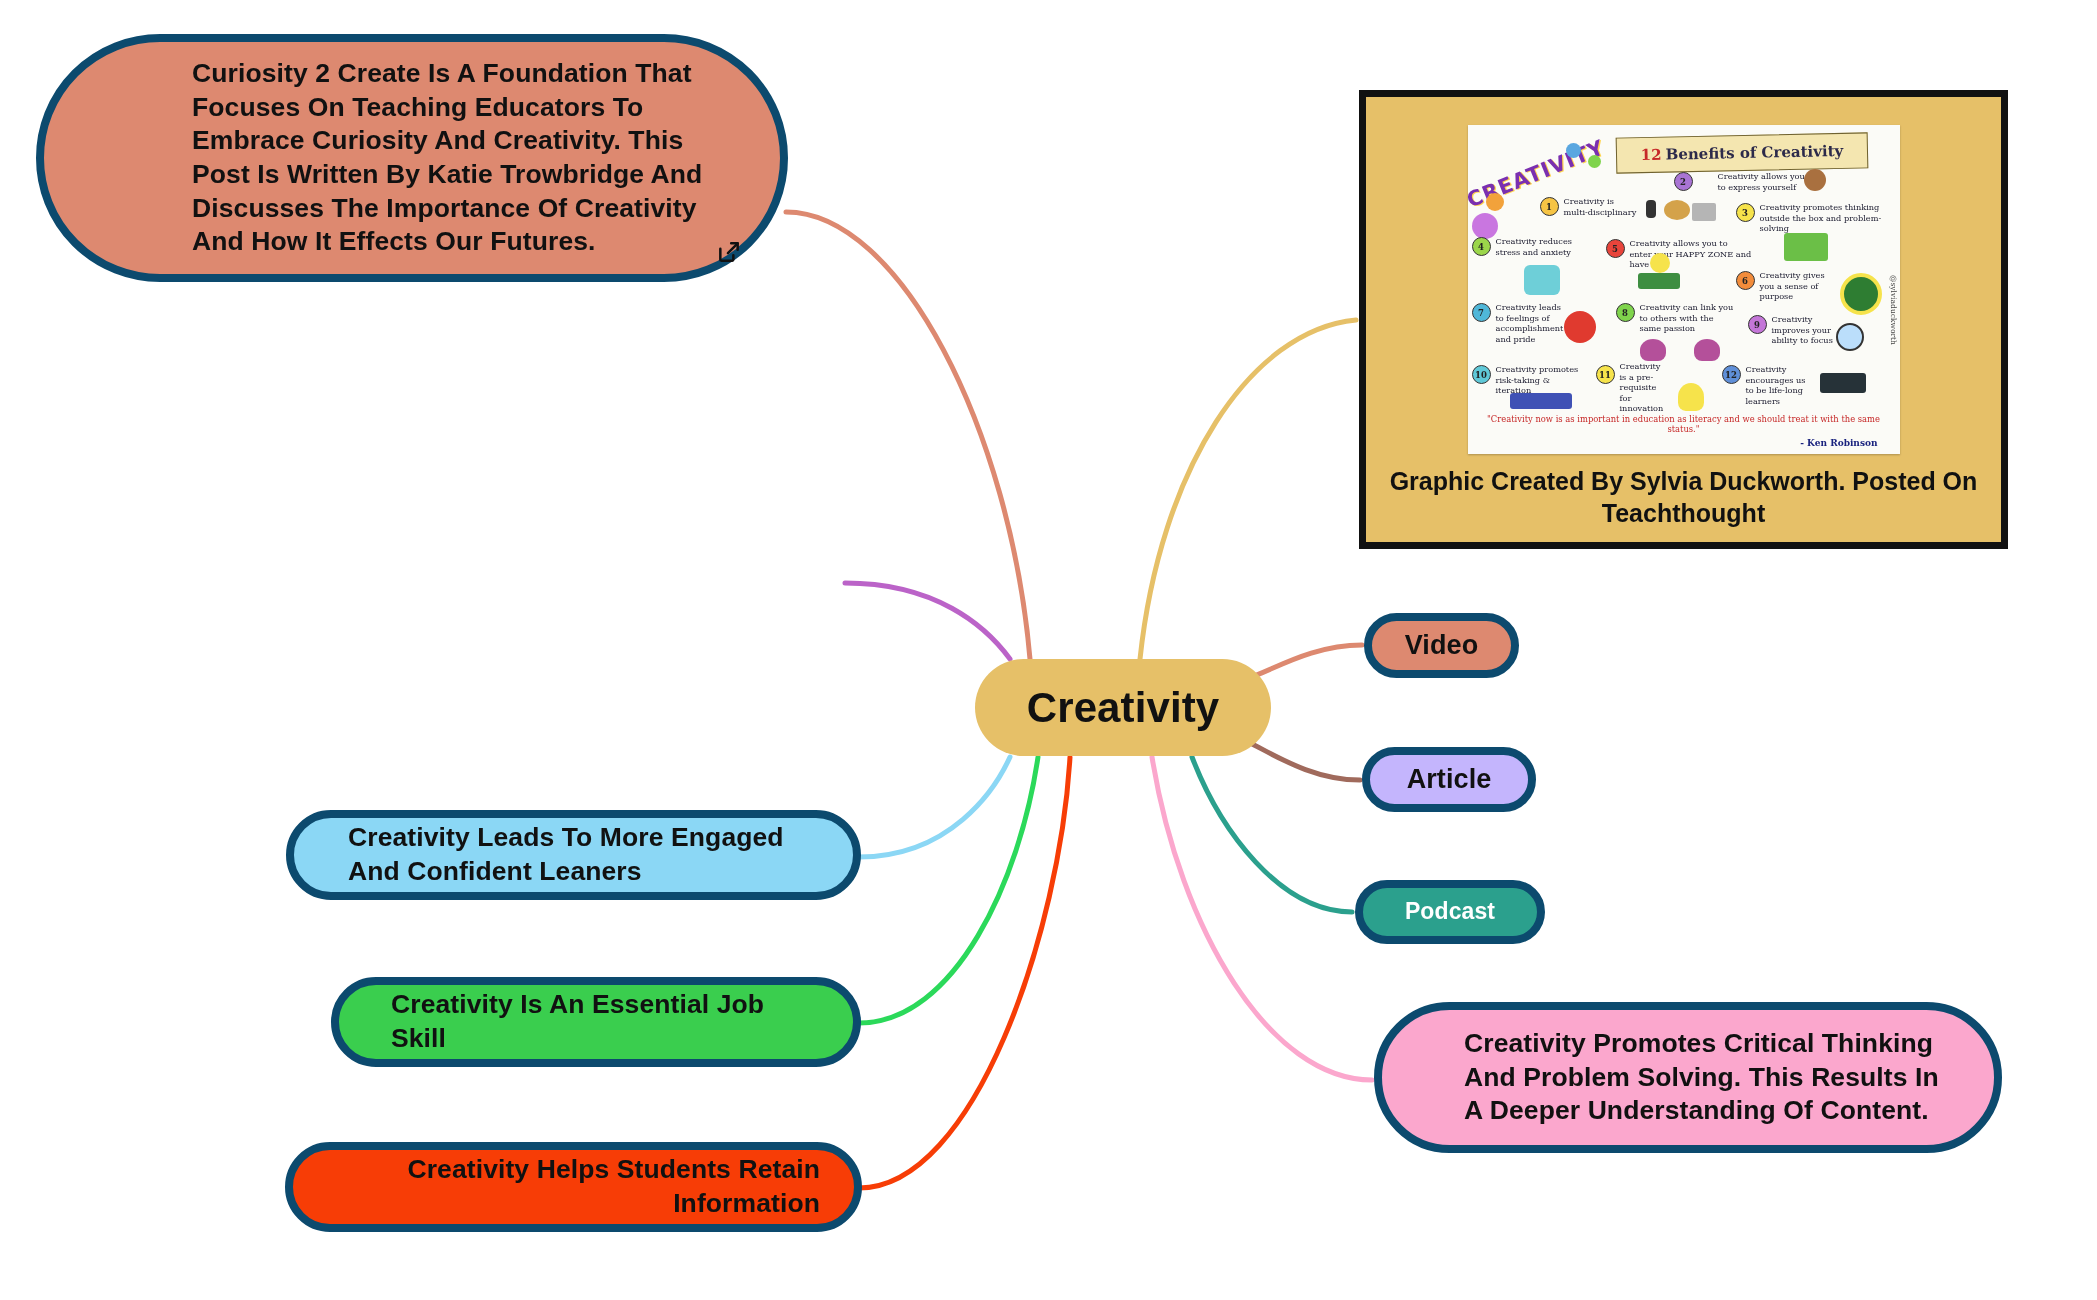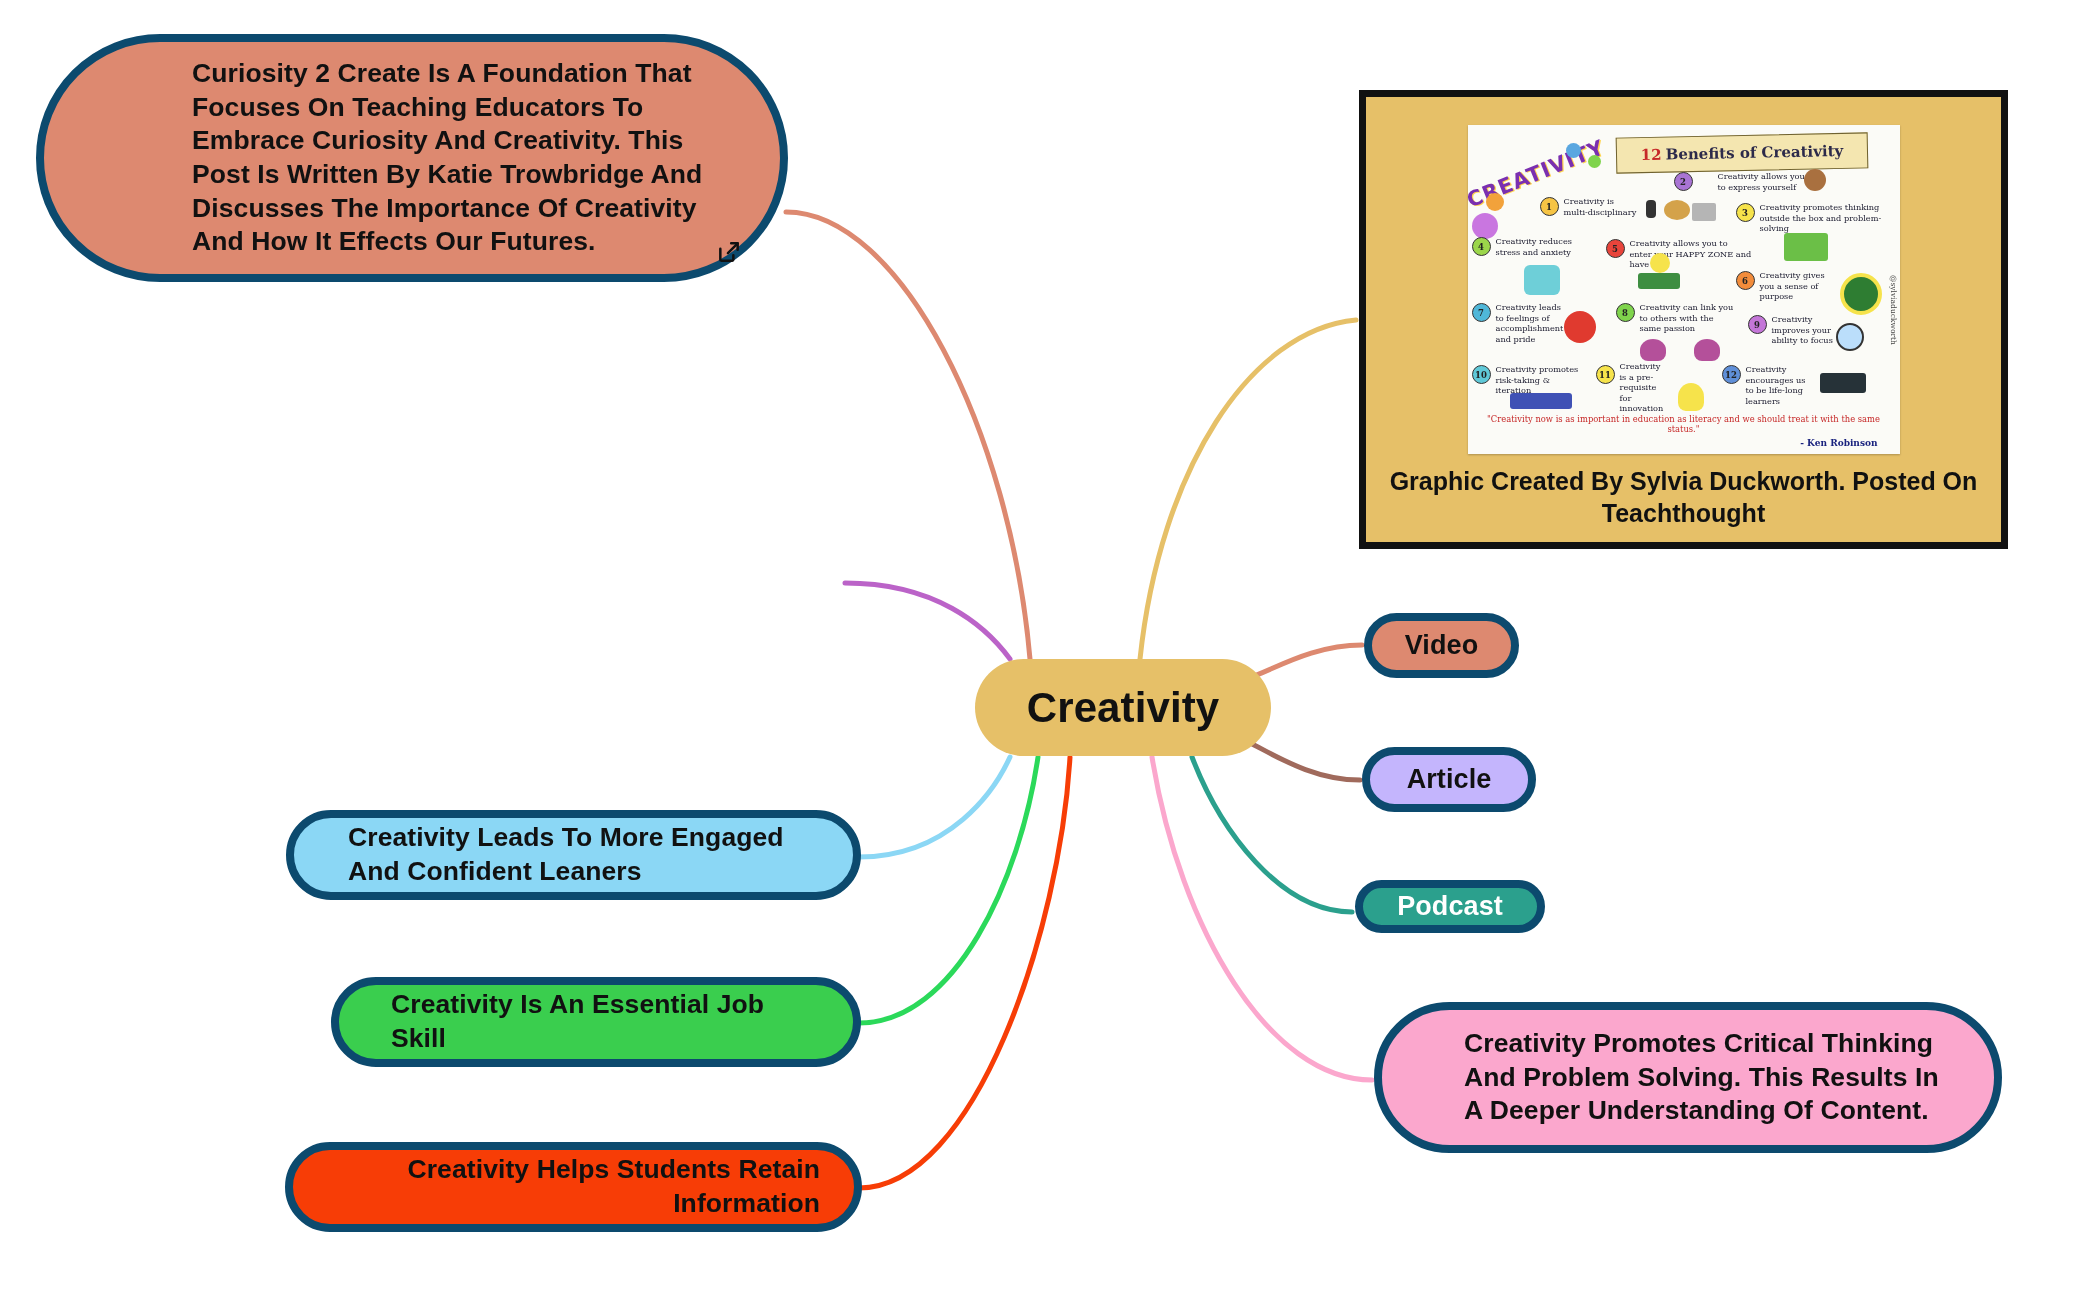--- a/index.html
+++ b/index.html
@@ -105,25 +105,25 @@
   #node-article {
     left: 1362px; top: 747px;
     width: 174px; height: 65px;
     border-radius: 34px;
     background: #c4b5fd;
     justify-content: center;
     font-size: 27px;
   }
   #node-podcast {
     left: 1355px; top: 880px;
-    width: 190px; height: 53px;
+    width: 190px; height: 64px;
     border-radius: 34px;
     background: #2BA08D;
     justify-content: center;
-    font-size: 27px;
+    font-size: 23px;
     color: #ffffff;
   }
   #node-critical {
     left: 1374px; top: 1002px;
     width: 628px; height: 151px;
     border-radius: 76px;
     background: #FBA7CD;
     padding: 0 40px 0 82px;
     font-size: 26.5px;
   }

